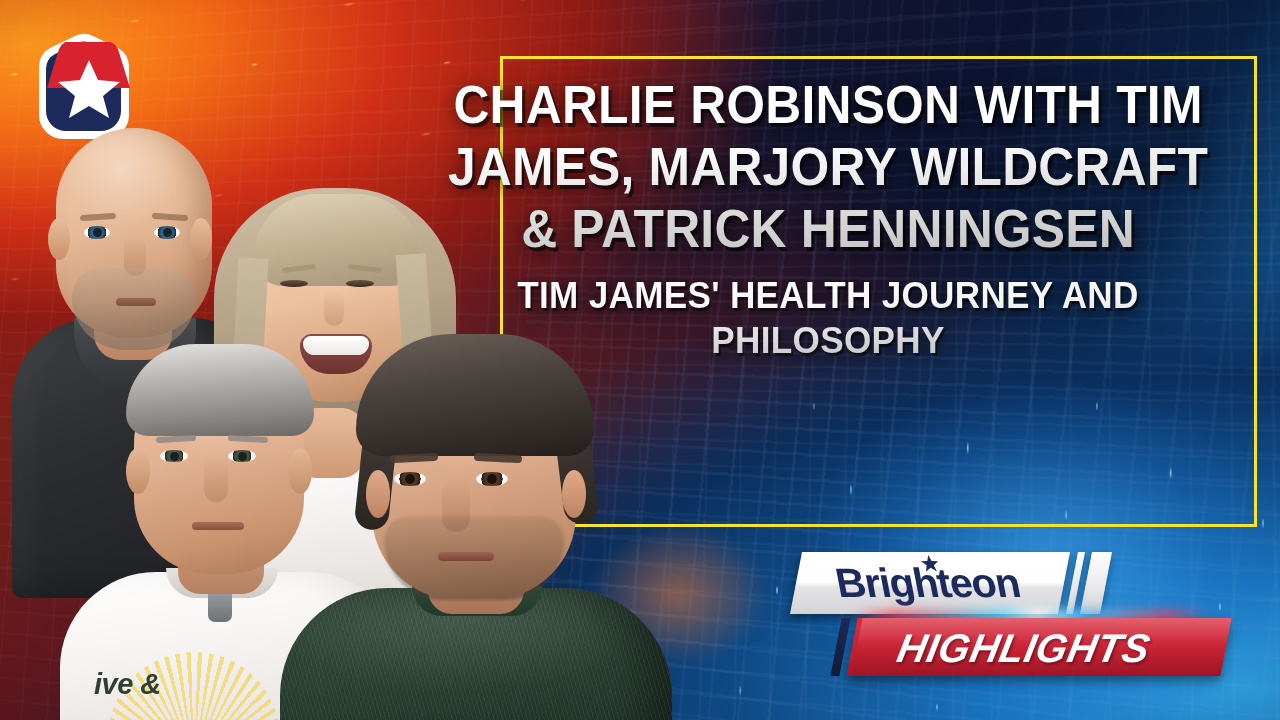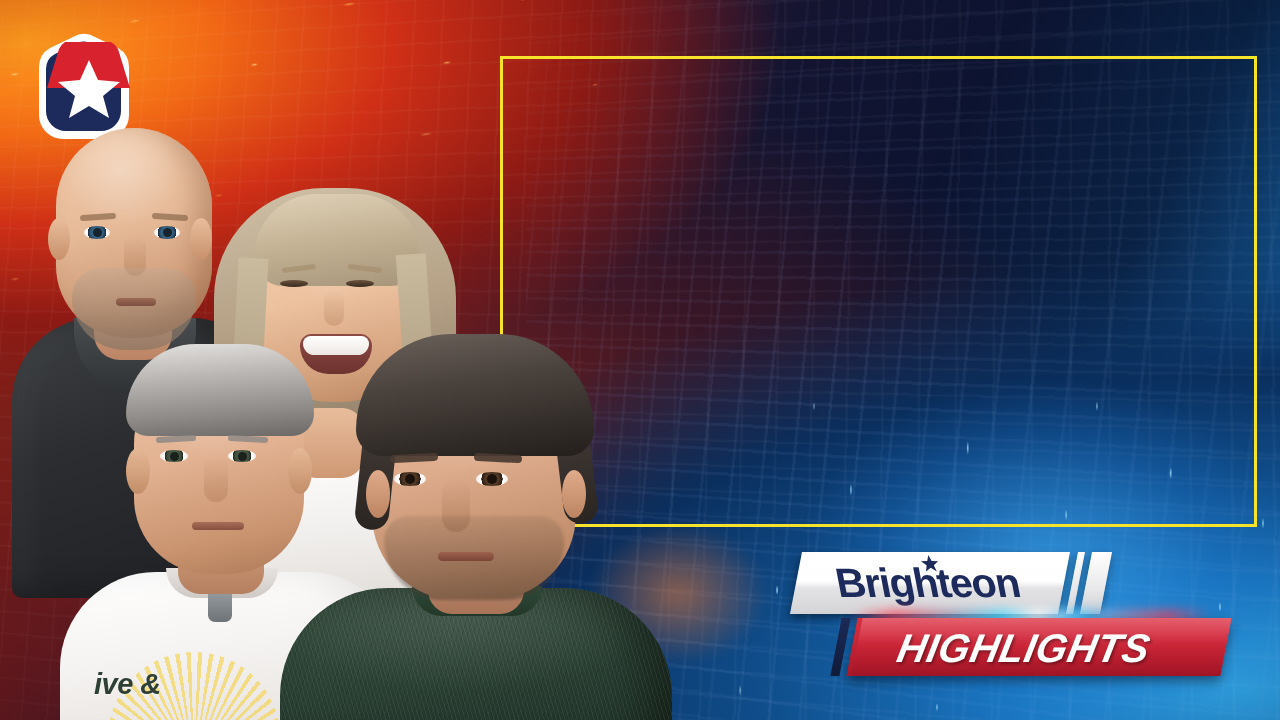--- a/index.html
+++ b/index.html
@@ -538,20 +538,24 @@
       <div class="eye r"></div>
       <div class="pupil l"></div>
       <div class="pupil r"></div>
       <div class="nose"></div>
       <div class="stubble"></div>
       <div class="mouth"></div>
     </div>
 
   </div>
 
+  <div class="title-block">
+    <div class="title-main">CHARLIE ROBINSON WITH TIM JAMES, MARJORY WILDCRAFT &amp; PATRICK HENNINGSEN</div>
+    <div class="title-sub">TIM JAMES' HEALTH JOURNEY AND PHILOSOPHY</div>
+  </div>
 
   <div class="badge">
     <div class="badge-top"></div>
     <div class="badge-top-slashes">
       <i class="s1"></i>
       <i class="s2"></i>
     </div>
     <div class="brighteon-word">Brighteon</div>
     <div class="brighteon-star">
       <svg viewBox="0 0 18 18" xmlns="http://www.w3.org/2000/svg">

